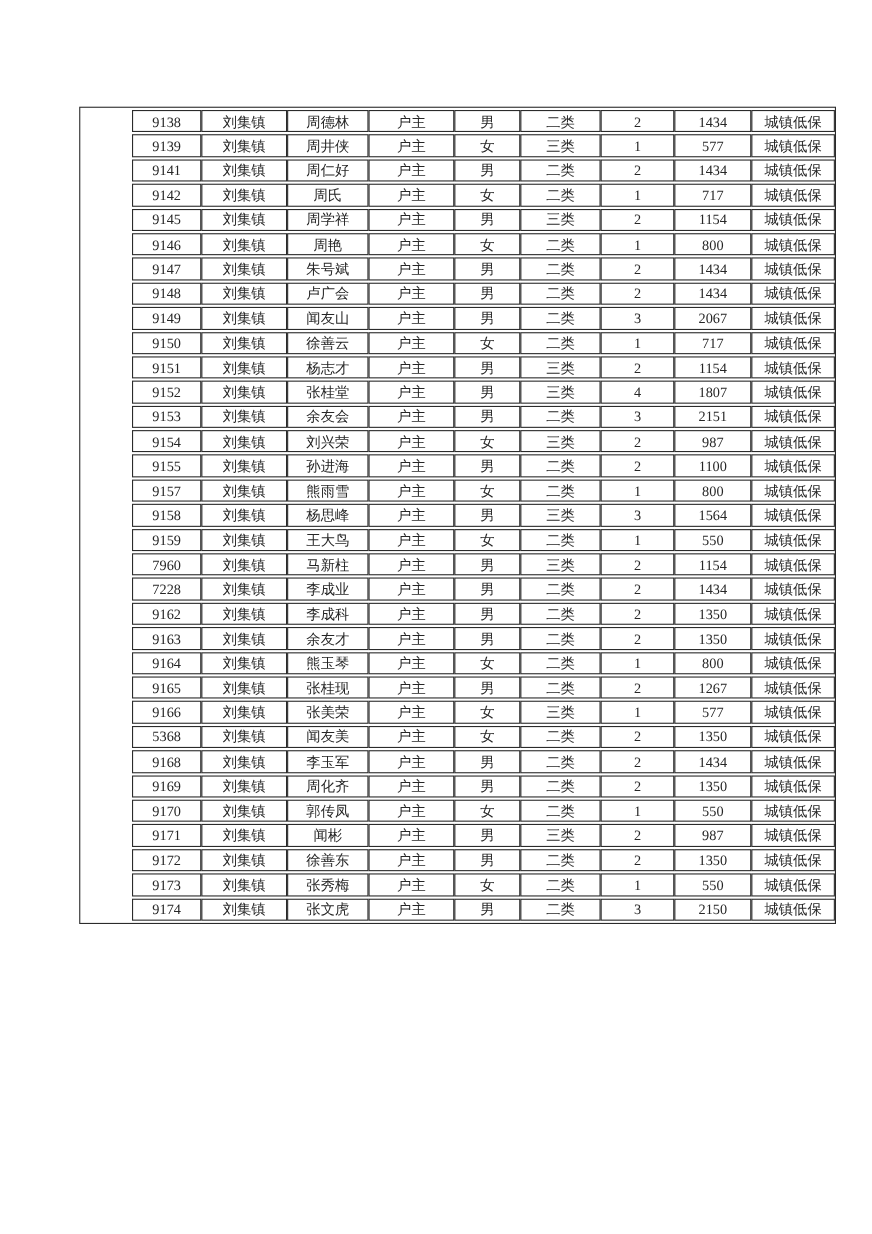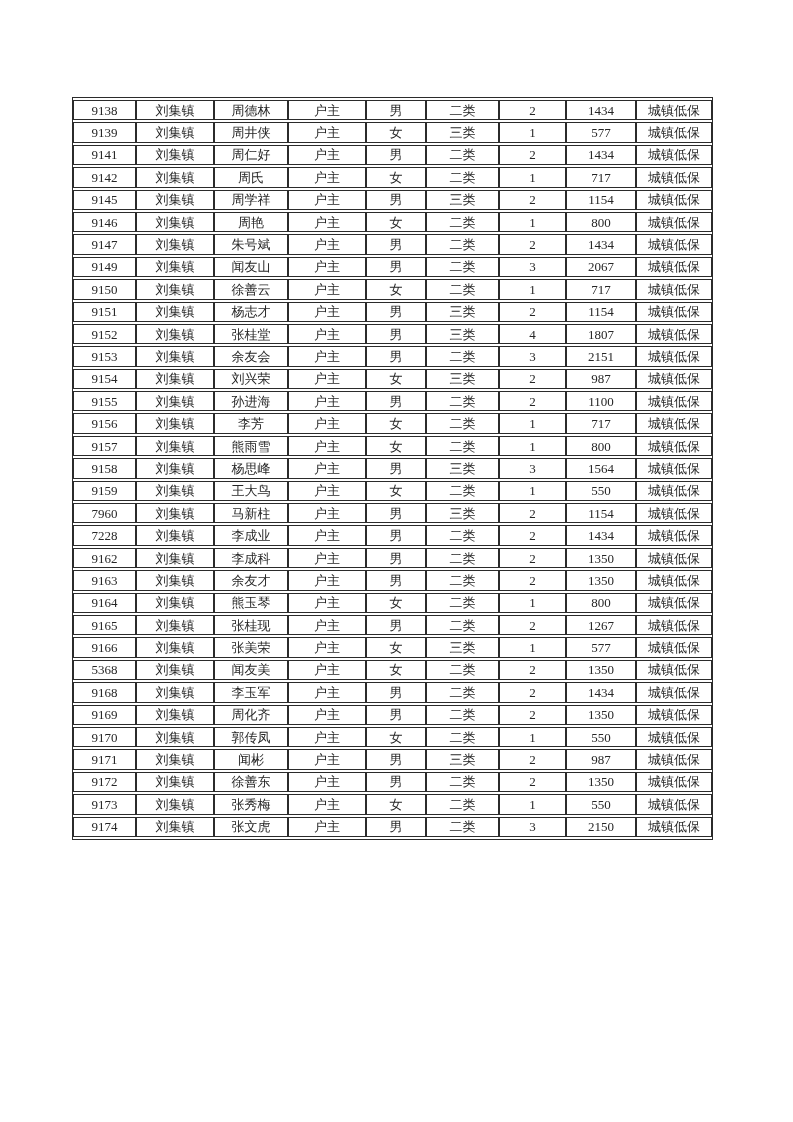--- a/index.html
+++ b/index.html
@@ -17,20 +17,21 @@
   }
   table.grid {
     position: absolute;
     left: 72px;
     top: 97px;
     width: 639px;
     table-layout: fixed;
     border-collapse: separate;
     border-spacing: 0 2px;
     border: 1px solid #2b2b2b;
+    padding-left: 47px;
   }
   table.grid td {
     box-sizing: border-box;
     border: 1px solid #2b2b2b;
     height: 20.4px;
     padding: 0;
     text-align: center;
     vertical-align: middle;
     font-size: 13px;
     line-height: 1;
@@ -127,20 +128,31 @@
           <td>刘集镇</td>
           <td>朱号斌</td>
           <td>户主</td>
           <td>男</td>
           <td>二类</td>
           <td>2</td>
           <td>1434</td>
           <td>城镇低保</td>
         </tr>
         <tr>
+          <td>9148</td>
+          <td>刘集镇</td>
+          <td>卢广会</td>
+          <td>户主</td>
+          <td>男</td>
+          <td>二类</td>
+          <td>2</td>
+          <td>1434</td>
+          <td>城镇低保</td>
+        </tr>
+        <tr>
           <td>9149</td>
           <td>刘集镇</td>
           <td>闻友山</td>
           <td>户主</td>
           <td>男</td>
           <td>二类</td>
           <td>3</td>
           <td>2067</td>
           <td>城镇低保</td>
         </tr>
@@ -201,31 +213,20 @@
         </tr>
         <tr>
           <td>9155</td>
           <td>刘集镇</td>
           <td>孙进海</td>
           <td>户主</td>
           <td>男</td>
           <td>二类</td>
           <td>2</td>
           <td>1100</td>
-          <td>城镇低保</td>
-        </tr>
-        <tr>
-          <td>9156</td>
-          <td>刘集镇</td>
-          <td>李芳</td>
-          <td>户主</td>
-          <td>女</td>
-          <td>二类</td>
-          <td>1</td>
-          <td>717</td>
           <td>城镇低保</td>
         </tr>
         <tr>
           <td>9157</td>
           <td>刘集镇</td>
           <td>熊雨雪</td>
           <td>户主</td>
           <td>女</td>
           <td>二类</td>
           <td>1</td>

